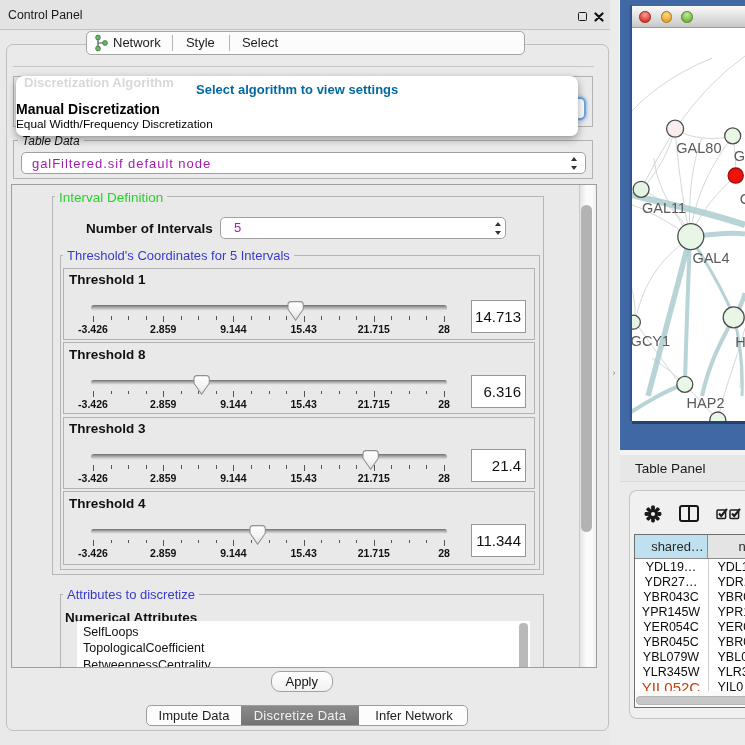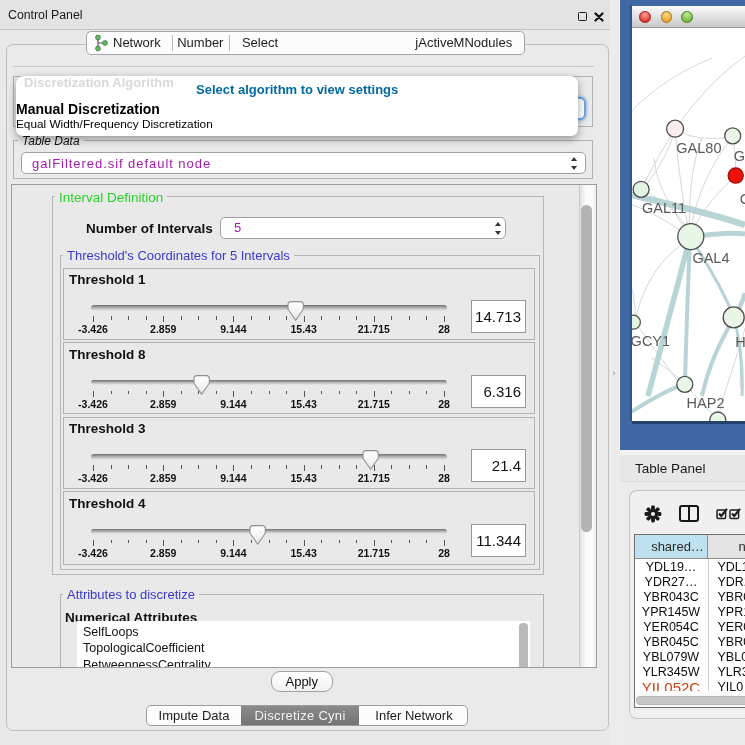--- a/index.html
+++ b/index.html
@@ -27,24 +27,23 @@
 <div class="abs" style="left:0;top:0;width:618px;height:30px;background:#e3e3e3;border-bottom:1px solid #c2c2c2;"></div>
 <div class="abs" style="left:8px;top:0;height:30px;display:flex;align-items:center;font-size:12.3px;color:#1a1a1a;">Control Panel</div>
 <div class="abs" style="left:578px;top:11.5px;width:9px;height:9px;border:1.6px solid #1c1c1c;border-radius:1.5px;"></div>
 <svg class="abs" style="left:593.5px;top:11.5px;" width="10" height="10" viewBox="0 0 10 10">
     <path d="M1.5 1.5 L8.5 8.5 M8.5 1.5 L1.5 8.5" stroke="#111" stroke-width="2.2" stroke-linecap="round"></path>
   </svg>
 <div class="abs" style="left:6px;top:44px;width:603px;height:687px;background:#eaeaea;border:1px solid #c0c0c0;border-radius:7px;"></div>
 <div class="abs" style="left:86px;top:31px;width:438.5px;height:23.5px;background:#fcfcfc;border:1px solid #a5a5a5;border-radius:5px;overflow:hidden;">
 <div class="seg" style="left:0;width:84.7px;padding-left:15px;">Network</div>
 <div class="sepline" style="left:84.7px;"></div>
-<div class="seg" style="left:84.7px;width:57.3px;">Number</div>
+<div class="seg" style="left:84.7px;width:57.3px;">Style</div>
 <div class="sepline" style="left:142px;"></div>
 <div class="seg" style="left:142px;width:62px;">Select</div>
-<div class="seg" style="left:315px;width:123.5px;">jActiveMNodules</div>
 </div>
 <svg class="abs" style="left:94px;top:34px;" width="16" height="18" viewBox="0 0 16 18">
 <path d="M4 4 L4 14 M4 9 L11 9" stroke="#555" stroke-width="1.2" fill="none"></path>
 <circle cx="4" cy="3.5" r="2.4" fill="#6db36d" stroke="#2e7d32" stroke-width="0.8"></circle>
 <circle cx="11" cy="9" r="2.4" fill="#6db36d" stroke="#2e7d32" stroke-width="0.8"></circle>
 <circle cx="4" cy="14.5" r="2.4" fill="#6db36d" stroke="#2e7d32" stroke-width="0.8"></circle>
 </svg>
 <div class="abs" style="left:12.5px;top:66px;width:581px;height:1px;background:#c6c6c6;"></div>
 <div class="groupbox" style="left:13px;top:76px;width:580px;height:51px;"></div>
 <div class="abs" style="left:20px;top:97px;width:566px;height:23px;background:#fff;border:2px solid #6fa6dc;border-radius:6px;box-shadow:0 0 3px 1px rgba(90,150,220,0.55);"></div>
@@ -240,21 +239,21 @@
 <div class="gtitle" style="left:63px;top:587px;font-size:13px;color:#3939cc;">Attributes to discretize</div>
 <div class="abs" style="left:65px;top:610px;font-size:13.5px;font-weight:bold;color:#111;">Numerical Attributes</div>
 <div class="abs" style="left:76.5px;top:621px;width:453px;height:46px;background:#fff;overflow:hidden;">
     <div style="position:absolute;left:6.5px;top:3px;font-size:12.5px;color:#111;line-height:16.4px;">SelfLoops<br>TopologicalCoefficient<br>BetweennessCentrality</div>
     <div style="position:absolute;left:442.5px;top:1.5px;width:8.5px;height:60px;background:#b9b9b9;border-radius:4px;"></div>
   </div>
 <div class="abs" style="left:270.5px;top:670.5px;width:62.5px;height:21.5px;background:linear-gradient(180deg,#ffffff,#f1f1f1);border:1px solid #a2a2a2;border-radius:9px;display:flex;align-items:center;justify-content:center;font-size:13px;color:#111;">Apply</div>
 <div class="abs" style="left:146px;top:704.5px;width:322px;height:21px;background:#fcfcfc;border:1px solid #9d9d9d;border-radius:5px;overflow:hidden;">
 <div class="seg" style="left:0;width:94px;">Impute Data</div>
 <div class="sepline" style="left:94px;"></div>
-<div class="seg sel" style="left:94px;width:118px;font-weight:normal;letter-spacing:0.3px;">Discretize Cyni</div>
+<div class="seg sel" style="left:94px;width:118px;font-weight:normal;letter-spacing:0.3px;">Discretize Data</div>
 <div class="seg" style="left:212px;width:110px;">Infer Network</div>
 </div>
 <div class="abs" style="left:15.5px;top:76px;width:562px;height:59.5px;background:#fff;border-radius:8px 8px 7px 7px;box-shadow:0 3px 9px rgba(0,0,0,0.38);"></div>
 <div class="abs" style="left:24px;top:75.5px;height:13px;display:flex;align-items:center;font-size:13px;font-weight:bold;color:#d8d8d8;">Discretization Algorithm</div>
 <div class="abs" style="left:196px;top:83px;height:13px;display:flex;align-items:center;font-size:13px;font-weight:bold;color:#0369a1;">Select algorithm to view settings</div>
 <div class="abs" style="left:16px;top:102px;height:13px;display:flex;align-items:center;font-size:14px;font-weight:bold;color:#000;">Manual Discretization</div>
 <div class="abs" style="left:16px;top:117px;height:13px;display:flex;align-items:center;font-size:11.8px;color:#000;">Equal Width/Frequency Discretization</div>
 <div class="abs" style="left:610px;top:0;width:10px;height:745px;background:#ececec;"></div>
 <div class="abs" style="left:618.6px;top:0;width:1.4px;height:450px;background:#f7f7f7;"></div>
 <div class="abs" style="left:612.5px;top:368px;font-size:9px;color:#8a8a8a;">›</div>

